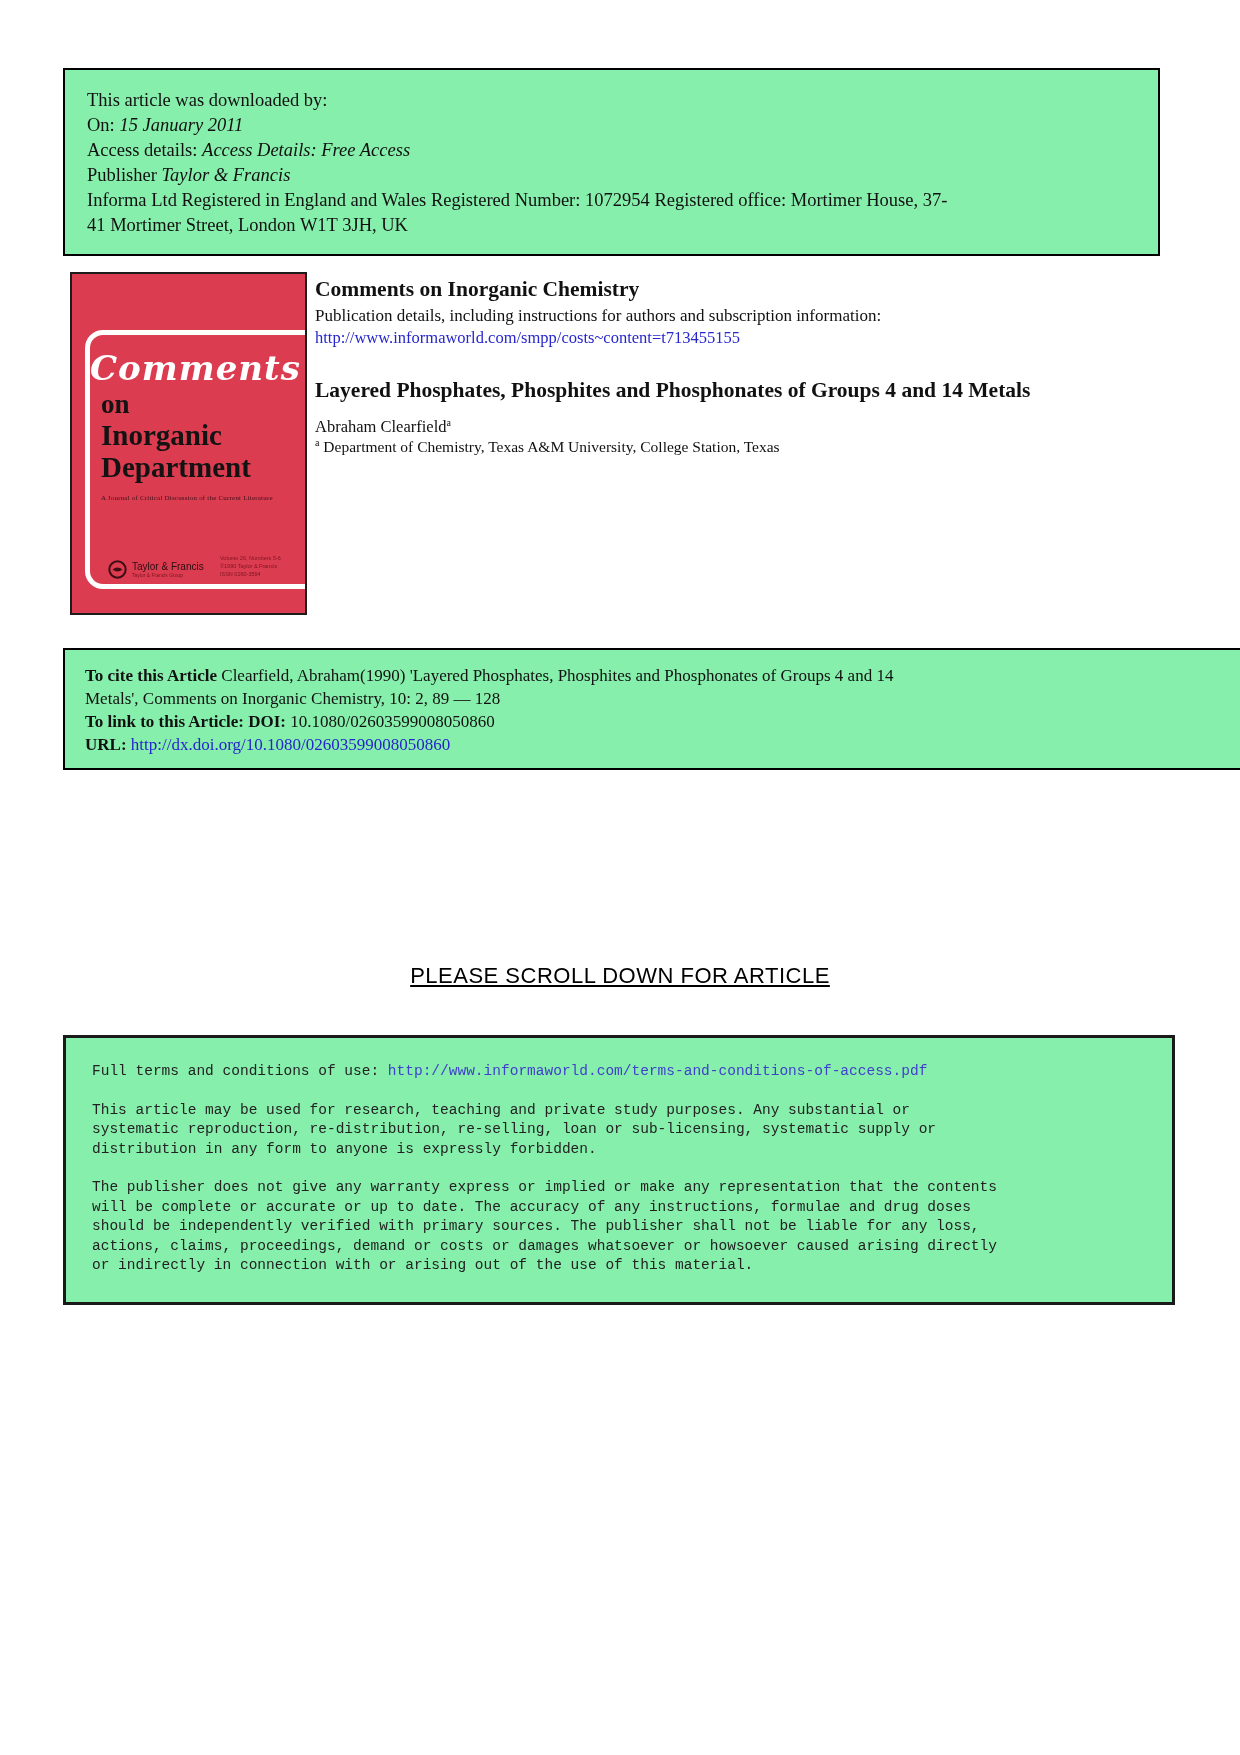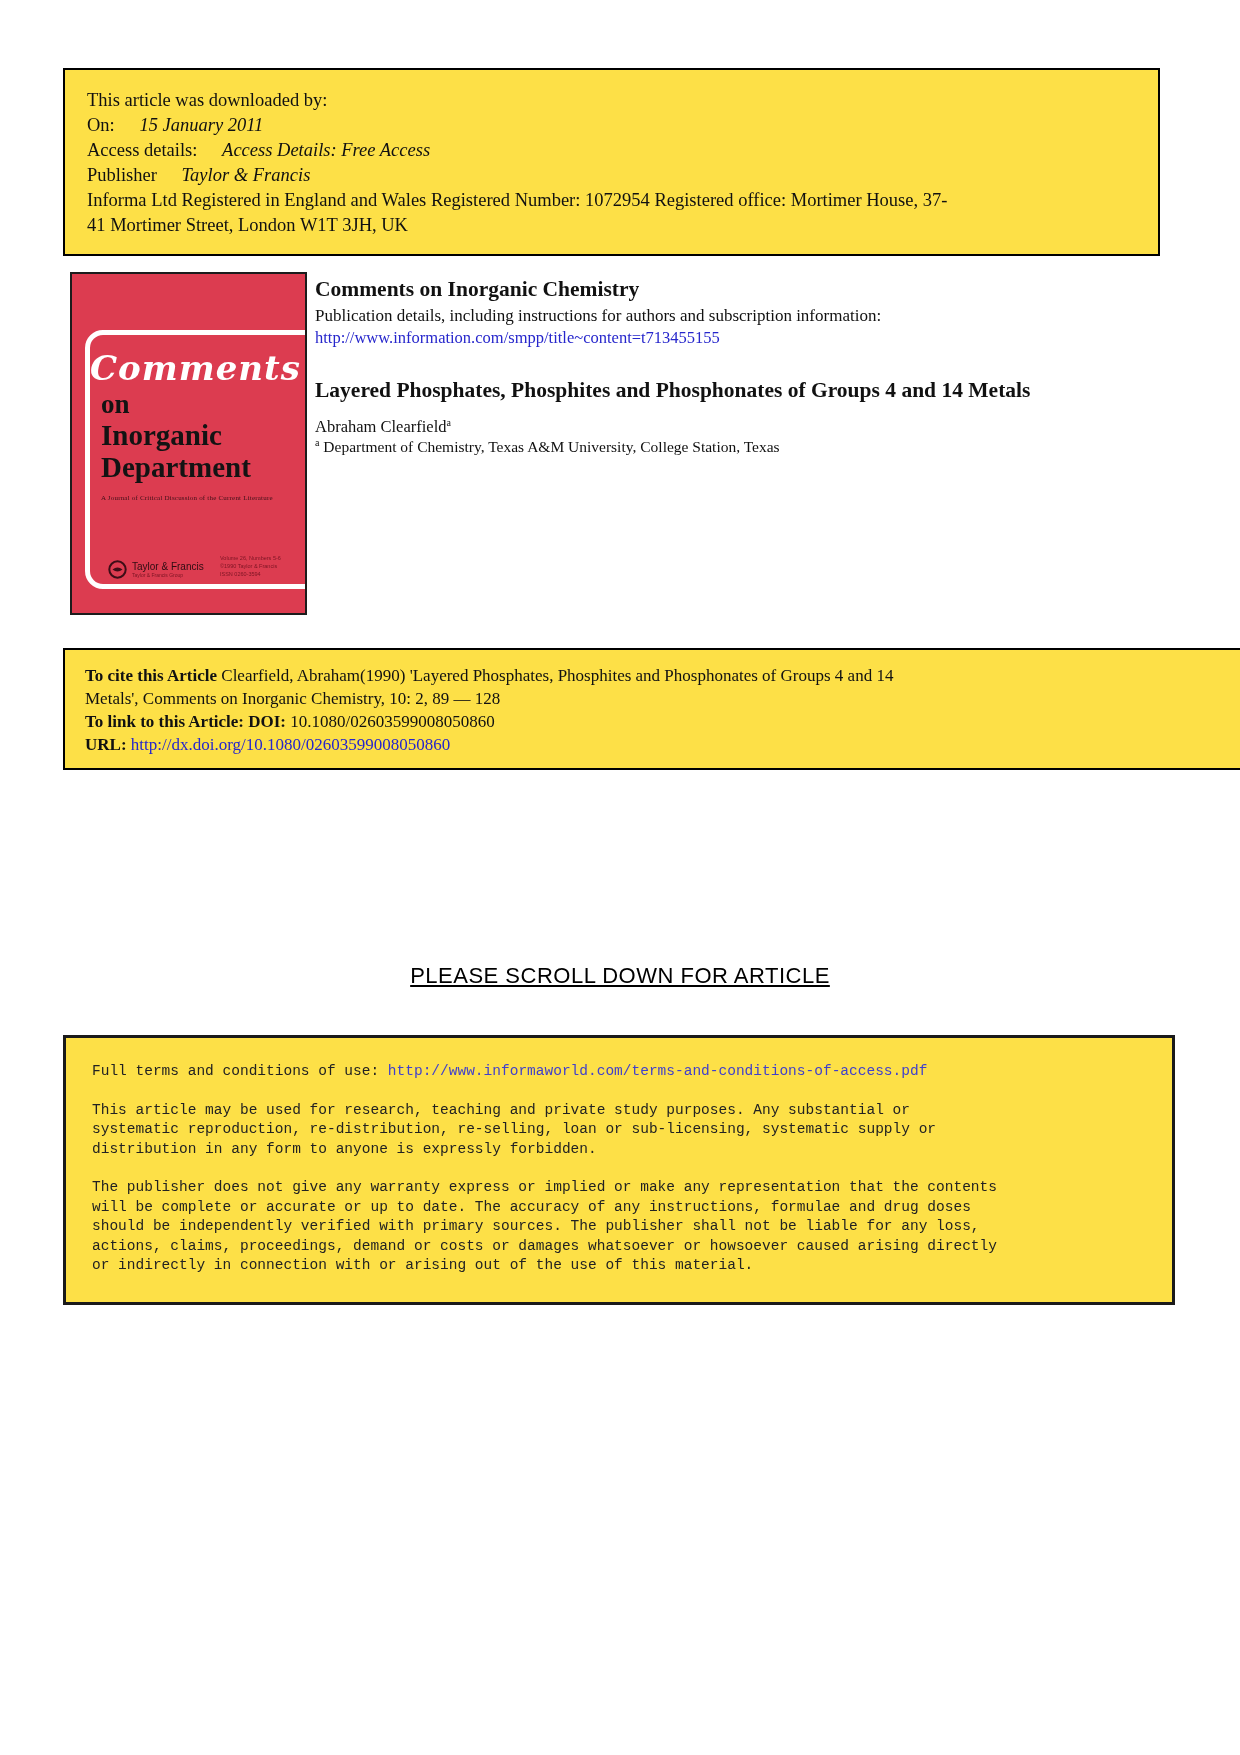--- a/index.html
+++ b/index.html
@@ -1,26 +1,26 @@
 <!DOCTYPE html>
 <html><head>
 <meta charset="utf-8">
 <style>
   * { margin:0; padding:0; box-sizing:border-box; }
   html,body { background:#ffffff; }
   body {
     width:1240px; height:1755px; position:relative;
     font-family:"Liberation Serif", serif; color:#111;
   }
-  .box { position:absolute; border:2px solid #000; background:#fde047; }
+  .box { position:absolute; border:2px solid #000; background:#86efac; }
 
   
   .prov-box { left:63px; top:68px; width:1097px; padding:18px 22px 16px 22px; }
   .prov-box .line { font-size:18.5px; line-height:25px; white-space:pre-wrap; }
-  .it { font-style:italic;margin-left:20px; }
+  .it { font-style:italic; }
 
   
   .cover {
     position:absolute; left:70px; top:272px; width:237px; height:343px;
     background:#dc3c50; border:2px solid #1c1c1c; overflow:hidden;
   }
   .cover-frame {
     position:absolute; left:13px; top:56px; right:-28px; bottom:24px;
     border:5px solid #ffffff; border-radius:18px;
   }
@@ -118,21 +118,21 @@
       <div>Volume 26, Numbers 5-6</div>
       <div>©1990 Taylor &amp; Francis</div>
       <div>ISSN 0260-3594</div>
     </div>
   </div>
 </div>
 
 <div class="jcol">
   <div class="j-name">Comments on Inorganic Chemistry</div>
   <div class="j-pub">Publication details, including instructions for authors and subscription information:</div>
-  <div class="j-link"><a class="link">http://www.information.com/smpp/title~content=t713455155</a></div>
+  <div class="j-link"><a class="link">http://www.informaworld.com/smpp/costs~content=t713455155</a></div>
   <div class="a-title">Layered Phosphates, Phosphites and Phosphonates of Groups 4 and 14 Metals</div>
   <div class="a-author"><span>Abraham Clearfield</span><sup class="s">a</sup></div>
   <div class="a-affil"><sup class="s">a</sup><span> Department of Chemistry, Texas A&amp;M University, College Station, Texas</span></div>
 </div>
 
 <div class="box cite-box">
   <div class="line"><span class="b">To cite this Article</span><span> Clearfield, Abraham(1990) 'Layered Phosphates, Phosphites and Phosphonates of Groups 4 and 14</span></div>
   <div class="line">Metals', Comments on Inorganic Chemistry, 10: 2, 89 — 128</div>
   <div class="line"><span class="b">To link to this Article: DOI: </span><span>10.1080/02603599008050860</span></div>
   <div class="line"><span class="b">URL: </span><a class="link">http://dx.doi.org/10.1080/02603599008050860</a></div>

